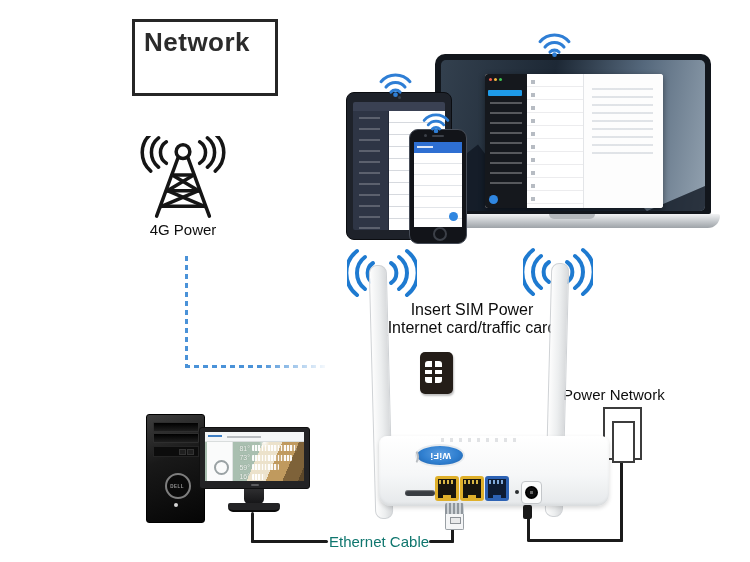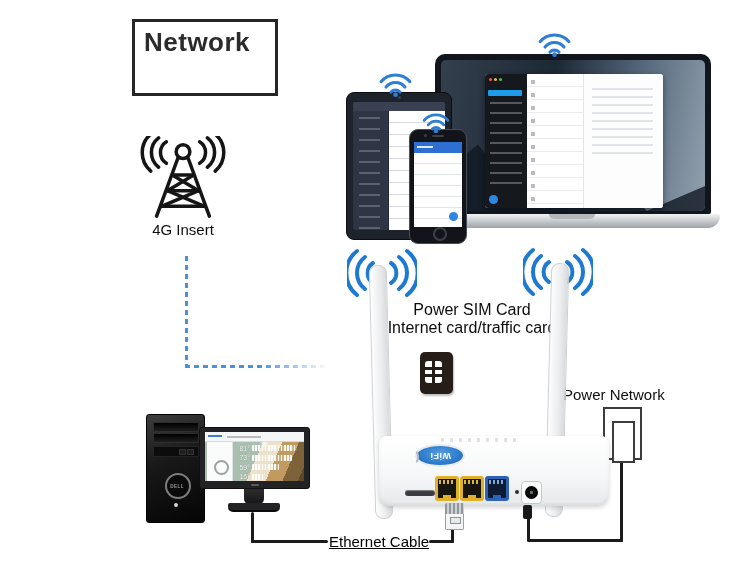--- a/index.html
+++ b/index.html
@@ -142,21 +142,21 @@
   
   .wire{background:#1b1b1b;z-index:1;border-radius:2px;}
   .pw-v1{left:588px;top:457px;width:3px;height:85px;}
   .pw-h1{left:496px;top:539px;width:95px;height:3px;}
   .pw-v2{left:495px;top:517px;width:3px;height:25px;}
   .dc-plug-head{left:491px;top:505px;width:9px;height:14px;background:#191919;border-radius:2px;z-index:3;}
   .et-v1{left:219px;top:512px;width:3px;height:31px;}
   .et-h1{left:219px;top:540px;width:77px;height:3px;}
   .et-h2{left:397px;top:540px;width:25px;height:3px;}
   .et-v2{left:419px;top:527px;width:3px;height:16px;}
-  .ethernet-label{left:297px;top:533px;font-size:15px;color:#000000;white-space:nowrap;text-decoration:underline;}
+  .ethernet-label{left:297px;top:533px;font-size:15px;color:#0f766e;white-space:nowrap;}
 
   
   .pc-tower{left:114px;top:414px;width:57px;height:107px;border-radius:3px;border:1px solid #000;
             background:linear-gradient(160deg,#3e3e3e 0%,#191919 40%,#050505 100%);}
   .pc-slot{position:absolute;left:6px;width:44px;height:8px;background:linear-gradient(#000,#1e1e1e);
            border:1px solid #2e2e2e;border-radius:1px;}
   .pc-slot1{top:7px;} .pc-slot2{top:18px;}
   .pc-vents{position:absolute;left:6px;top:31px;width:44px;height:9px;background:#0c0c0c;border:1px solid #242424;}
   .pc-vents i{position:absolute;top:2px;width:5px;height:4px;background:#1f1f1f;border:1px solid #333;}
   .pc-vents i:first-child{right:12px;} .pc-vents i:last-child{right:4px;}
@@ -212,21 +212,21 @@
       <path d="M31 56 L69 72"></path>
         <path d="M63 56 L25 72"></path>
       <path d="M30 6 A13 13 0 0 0 30 28"></path>
         <path d="M22 2 A19 19 0 0 0 22 32"></path>
         <path d="M14 -2 A25 25 0 0 0 14 36"></path>
       <path d="M64 6 A13 13 0 0 1 64 28"></path>
         <path d="M72 2 A19 19 0 0 1 72 32"></path>
         <path d="M80 -2 A25 25 0 0 1 80 36"></path>
     </g>
   </svg>
-  <div class="abs tower-label">4G Insert</div>
+  <div class="abs tower-label">4G Power</div>
 
   <div class="abs dash-v"></div>
   <div class="abs dash-h"></div>
 
   <div class="abs laptop-screen">
     <div class="laptop-wall">
       <div class="laptop-mtn"></div>
       <div class="app-window">
         <div class="aw-side">
           <span class="aw-dots">
@@ -337,21 +337,21 @@
     <div class="dc-jack">
         <i></i>
       </div>
   </div>
   <div class="abs eth-plug">
     <div class="eth-ridges"></div>
     <div class="eth-body"></div>
   </div>
 
   <div class="abs sim-note">
-    <div>Power SIM Card</div>
+    <div>Insert SIM Power</div>
     <div>(Internet card/traffic card)</div>
   </div>
   <div class="abs sim-card">
     <div class="sim-chip"></div>
   </div>
 
   <div class="abs power-label">Power Network</div>
   <div class="abs outlet-plate"></div>
   <div class="abs outlet-plug"></div>
 

